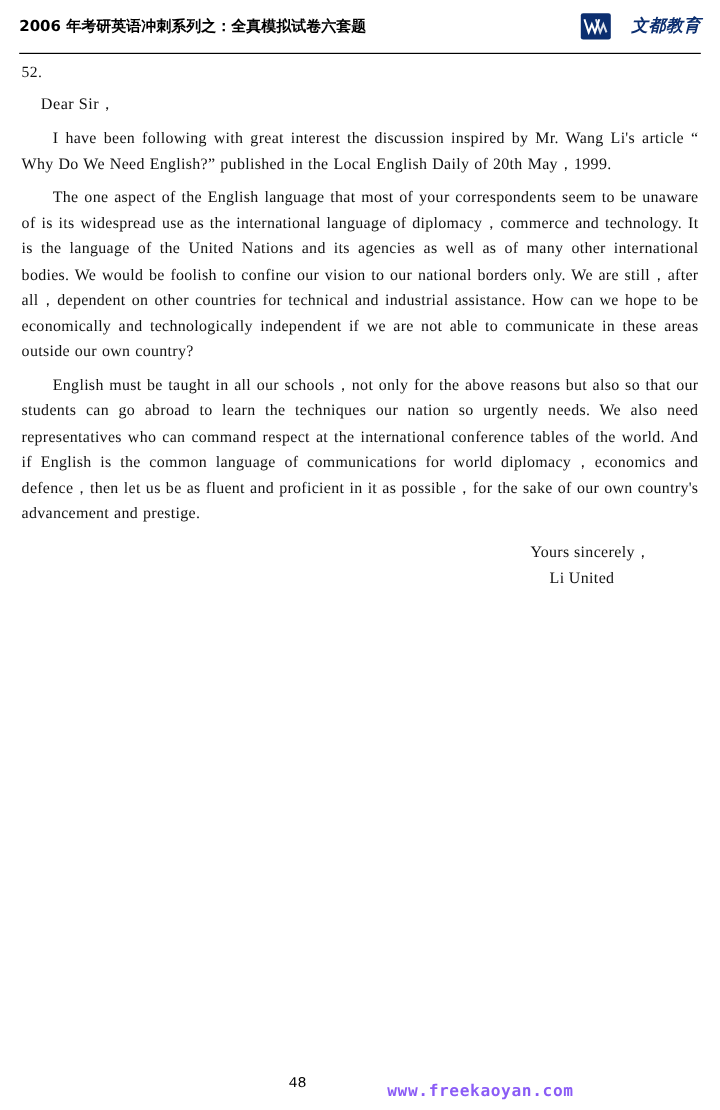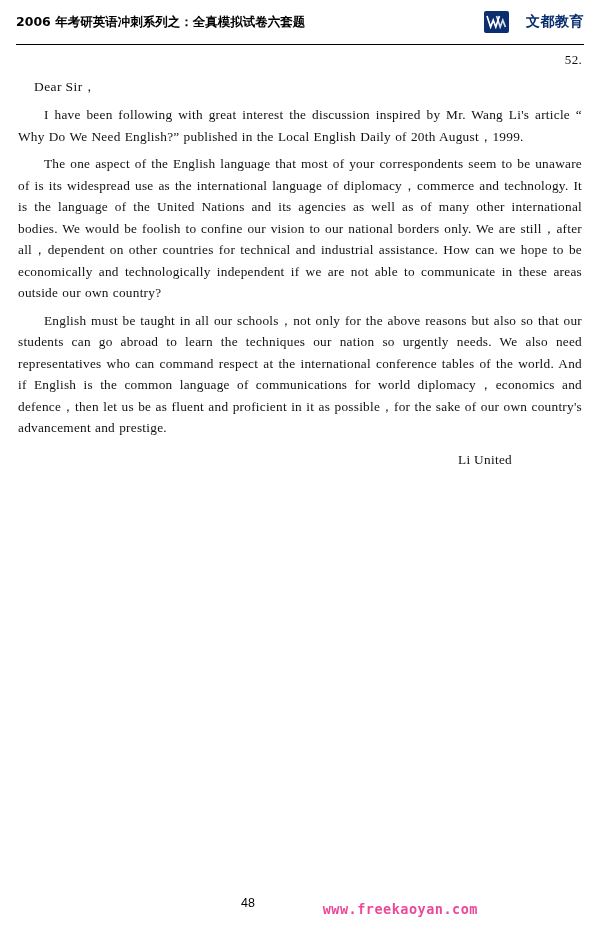--- a/index.html
+++ b/index.html
@@ -41,20 +41,21 @@
     color: #000000;
     white-space: nowrap;
   }
   .logo-wrap {
     position: absolute;
     right: 0;
     top: -3px;
     display: flex;
     align-items: center;
     gap: 17px;
+    font-style: italic;
   }
   .logo-mark {
     width: 25px;
     height: 22px;
     background: #0b2e6f;
     border-radius: 2px;
     display: flex;
     align-items: center;
     justify-content: center;
   }
@@ -81,21 +82,20 @@
     position: absolute;
     left: 18px;
     top: 52px;
     width: 564px;
   }
   .qnum {
     font-family: "Liberation Serif", serif;
     font-size: 13px;
     margin: 0 0 10px 0;
     letter-spacing: 0.3px;
-    text-align: right;
   }
   .salutation {
     font-family: "Liberation Serif", serif;
     font-size: 13.5px;
     margin: 0 0 8px 16px;
     letter-spacing: 0.4px;
   }
   p.para {
     font-family: "Liberation Serif", serif;
     font-size: 13.3px;
@@ -123,32 +123,32 @@
     margin-left: 440px;
   }
 
   
   .page-number {
     position: absolute;
     left: 0;
     right: 0;
     top: 896px;
     text-align: center;
-    font-family: Liberation Sans, sans-serif;
+    font-family: Liberation Mono, monospace;
     font-size: 12.5px;
     color: #000000;
   }
   .watermark {
     position: absolute;
     right: 18px;
     top: 901px;
     font-family: "DejaVu Sans Mono", monospace;
     font-size: 13.5px;
     font-weight: bold;
-    color: #ec4899;
+    color: #8b5cf6;
     letter-spacing: 0.5px;
   }
 </style>
 </head>
 <body>
 
 <div class="page">
 
   <div class="header">
     <div class="header-title">2006 年考研英语冲刺系列之：全真模拟试卷六套题</div>
@@ -161,25 +161,26 @@
       </span>
       <span class="logo-text">文都教育</span>
     </div>
   </div>
   <div class="header-rule"></div>
 
   <div class="content">
     <div class="qnum">52.</div>
     <div class="salutation">Dear Sir，</div>
 
-    <p class="para">I have been following with great interest the discussion inspired by Mr. Wang Li's article “ Why Do We Need English?” published in the Local English Daily of 20th August，1999.</p>
+    <p class="para">I have been following with great interest the discussion inspired by Mr. Wang Li's article “ Why Do We Need English?” published in the Local English Daily of 20th May，1999.</p>
     <p class="para">The one aspect of the English language that most of your correspondents seem to be unaware of is its widespread use as the international language of diplomacy，commerce and technology. It is the language of the United Nations and its agencies as well as of many other international bodies. We would be foolish to confine our vision to our national borders only. We are still，after all，dependent on other countries for technical and industrial assistance. How can we hope to be economically and technologically independent if we are not able to communicate in these areas outside our own country?</p>
     <p class="para spaced-top">English must be taught in all our schools，not only for the above reasons but also so that our students can go abroad to learn the techniques our nation so urgently needs. We also need representatives who can command respect at the international conference tables of the world. And if English is the common language of communications for world diplomacy，economics and defence，then let us be as fluent and proficient in it as possible，for the sake of our own country's advancement and prestige.</p>
 
     <div class="signoff">
+      <div class="line1">Yours sincerely，</div>
       <div class="line2">Li United</div>
     </div>
   </div>
 
   <div class="page-number">48</div>
   <div class="watermark">www.freekaoyan.com</div>
 
 </div>
 
 </body></html>

